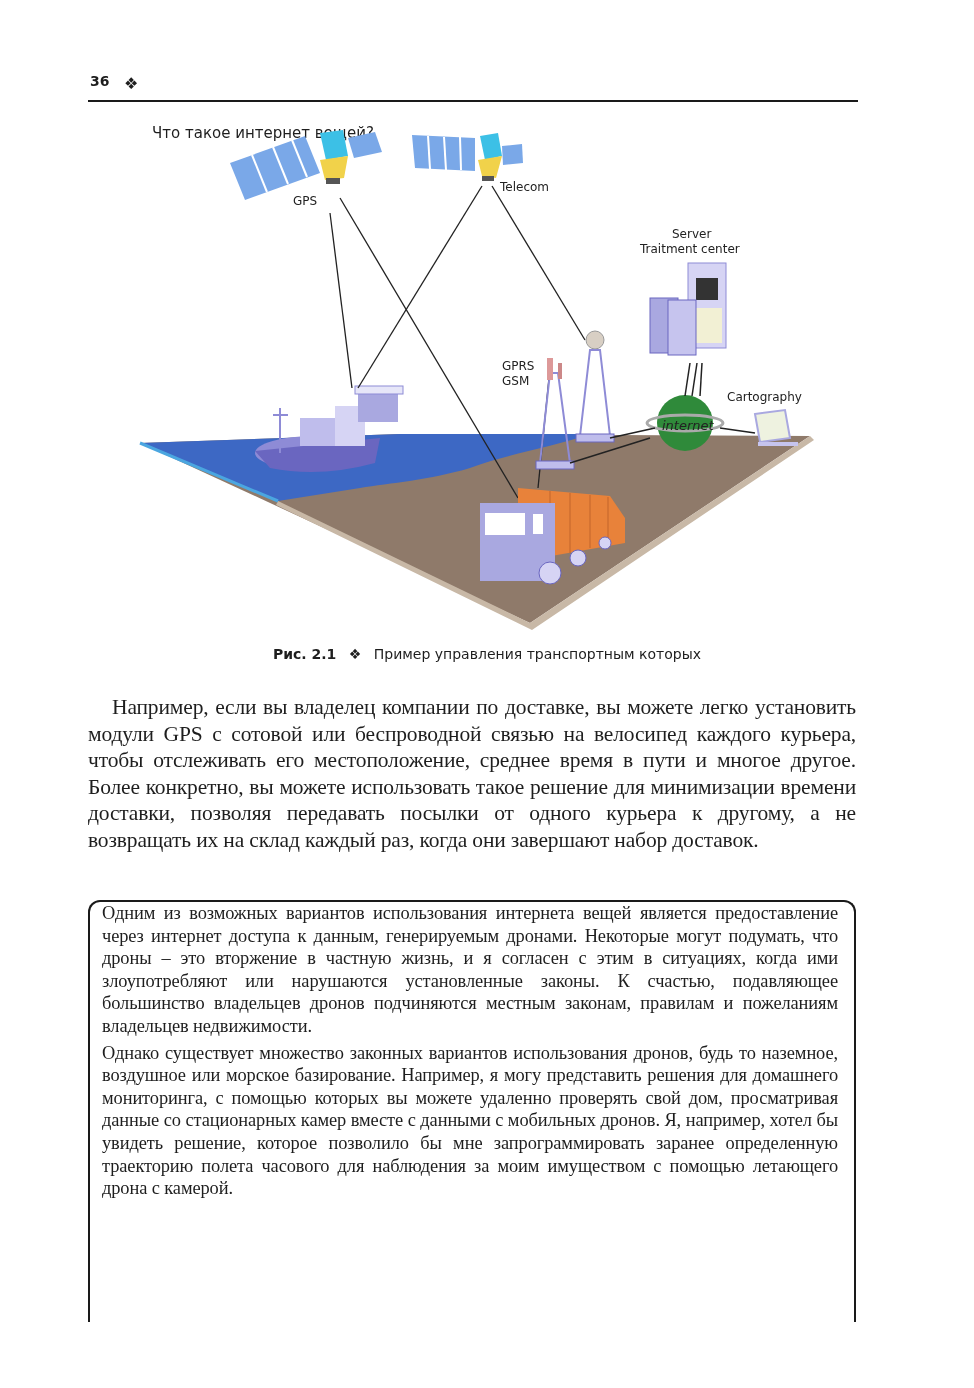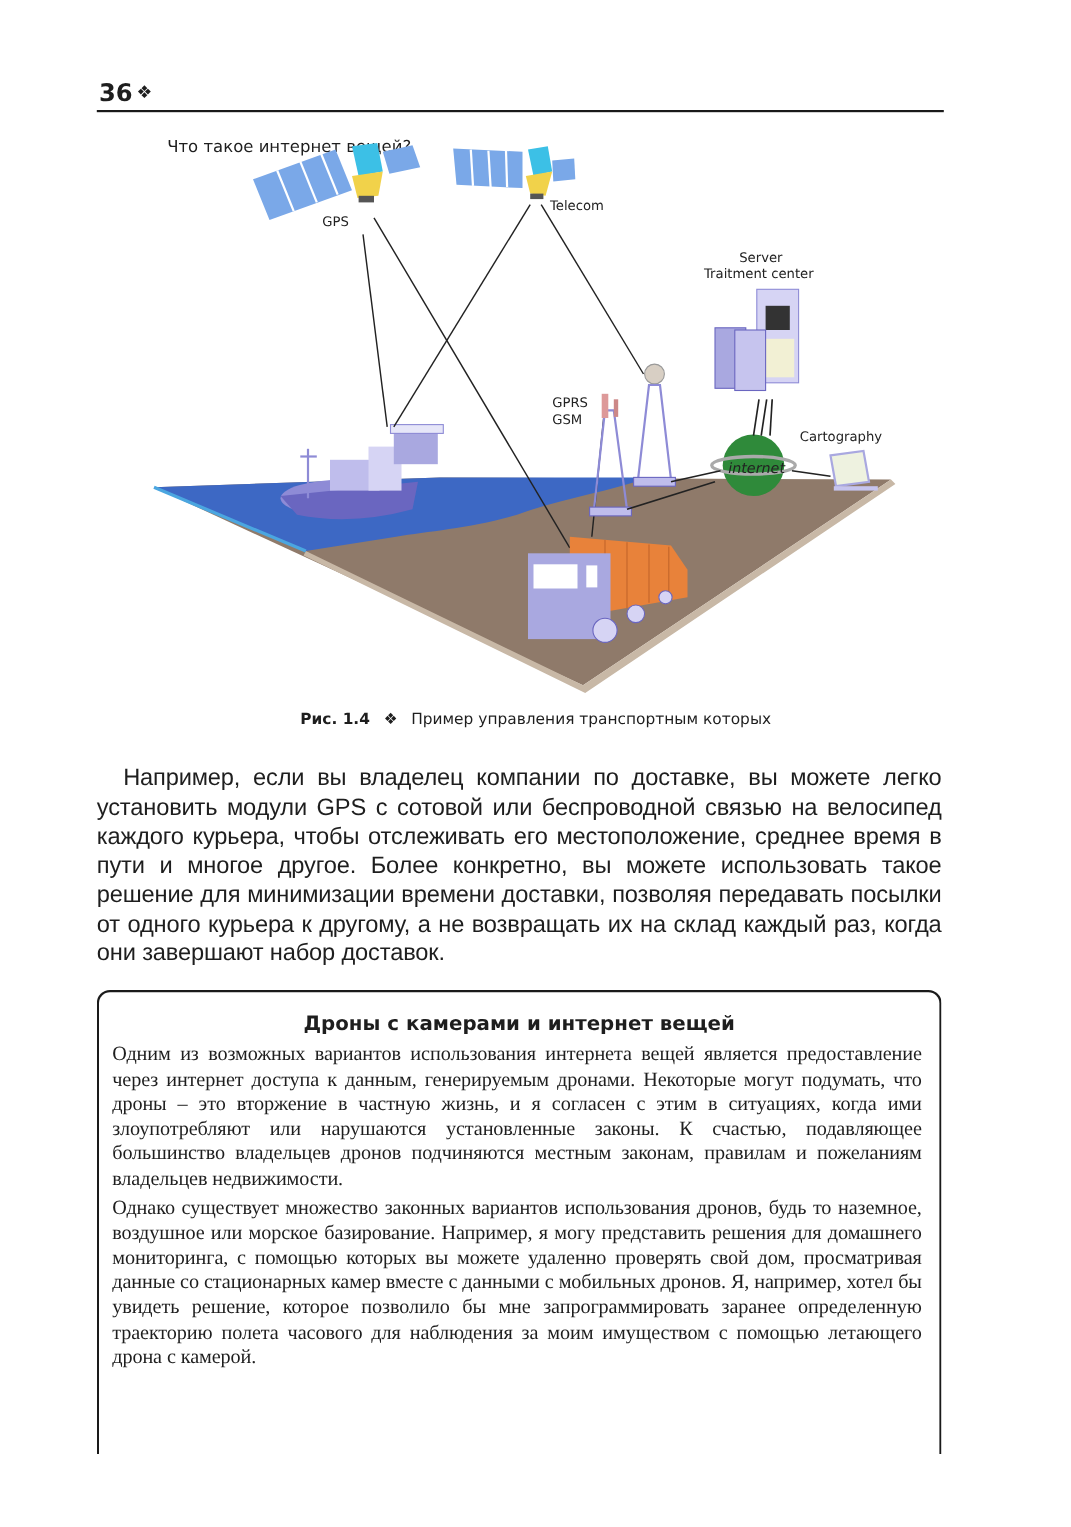--- a/index.html
+++ b/index.html
@@ -1,24 +1,24 @@
 <!DOCTYPE html>
 <html><head>
 <meta charset="utf-8">
 <style>
   html, body { margin: 0; padding: 0; background: #ffffff; }
   body { width: 974px; height: 1388px; position: relative; overflow: hidden; color: #1e1e1e; }
   .header { position: absolute; left: 88px; top: 70px; width: 770px; height: 30px; border-bottom: 2.5px solid #1a1a1a; font-family: "DejaVu Sans", sans-serif; }
-  .header .num { position: absolute; left: 2px; top: 3px; font-weight: bold; font-size: 22px; }
+  .header .num { position: absolute; left: 2px; top: 3px; font-weight: bold; font-size: 14px; }
   .header .orn { position: absolute; left: 36px; top: 4px; font-size: 16px; }
   .header .title { position: absolute; left: 64px; top: 6px; font-size: 15px; margin-top: 48px; }
   .figure { position: absolute; left: 130px; top: 118px; width: 700px; height: 520px; }
   .caption { position: absolute; left: 0; width: 974px; top: 646px; text-align: center; font-family: "DejaVu Sans", sans-serif; font-size: 14px; }
   .caption .lbl { font-weight: bold; }
-  .body-text { position: absolute; left: 88px; top: 694px; width: 768px; font-family: Liberation Sans, sans-serif; font-size: 21.5px; line-height: 26.5px; text-align: justify; text-indent: 24px; letter-spacing: -0.15px; }
+  .body-text { position: absolute; left: 88px; top: 694px; width: 768px; font-family: Liberation Serif, serif; font-size: 21.5px; line-height: 26.5px; text-align: justify; text-indent: 24px; letter-spacing: -0.15px; }
   .box { position: absolute; left: 88px; top: 900px; width: 764px; height: 420px; border: 2.5px solid #1a1a1a; border-bottom: none; border-radius: 12px 12px 0 0; }
   .box h3 { margin: 18px 0 6px 0; text-align: center; font-family: "DejaVu Sans", sans-serif; font-size: 18px; font-weight: bold; }
   .box p { margin: 0 16px 4px 12px; font-family: "Liberation Serif", serif; font-size: 18.4px; line-height: 22.6px; text-align: justify; letter-spacing: -0.1px; }
   .lbl-svg { font-family: "DejaVu Sans", sans-serif; font-size: 12px; fill: #222; }
 </style>
 </head>
 <body>
 
 <div class="header">
   <span class="num">36</span>
@@ -134,24 +134,23 @@
       <rect x="355" y="395" width="40" height="22" fill="#ffffff"></rect>
       <rect x="403" y="396" width="10" height="20" fill="#ffffff"></rect>
       <circle cx="420" cy="455" r="11" fill="#d6d4f4" stroke="#6a66c0"></circle>
       <circle cx="448" cy="440" r="8" fill="#d6d4f4" stroke="#6a66c0"></circle>
       <circle cx="475" cy="425" r="6" fill="#d6d4f4" stroke="#6a66c0"></circle>
     </g>
   </svg>
 </div>
 
 <div class="caption">
-  <span class="lbl">Рис. 1.4</span>
+  <span class="lbl">Рис. 2.1</span>
   <span style="margin:0 8px;">❖</span>
   <span>Пример управления транспортным которых</span>
 </div>
 
 <div class="body-text">Например, если вы владелец компании по доставке, вы можете легко установить модули GPS с сотовой или беспроводной связью на велосипед каждого курьера, чтобы отслеживать его местоположение, среднее время в пути и многое другое. Более конкретно, вы можете использовать такое решение для минимизации времени доставки, позволяя передавать посылки от одного курьера к другому, а не возвращать их на склад каждый раз, когда они завершают набор доставок.</div>
 
 <div class="box">
-  <h3>Дроны с камерами и интернет вещей</h3>
   <p>Одним из возможных вариантов использования интернета вещей является предоставление через интернет доступа к данным, генерируемым дронами. Некоторые могут подумать, что дроны – это вторжение в частную жизнь, и я согласен с этим в ситуациях, когда ими злоупотребляют или нарушаются установленные законы. К счастью, подавляющее большинство владельцев дронов подчиняются местным законам, правилам и пожеланиям владельцев недвижимости.</p>
   <p>Однако существует множество законных вариантов использования дронов, будь то наземное, воздушное или морское базирование. Например, я могу представить решения для домашнего мониторинга, с помощью которых вы можете удаленно проверять свой дом, просматривая данные со стационарных камер вместе с данными с мобильных дронов. Я, например, хотел бы увидеть решение, которое позволило бы мне запрограммировать заранее определенную траекторию полета часового для наблюдения за моим имуществом с помощью летающего дрона с камерой.</p>
 </div>
 
 </body></html>

